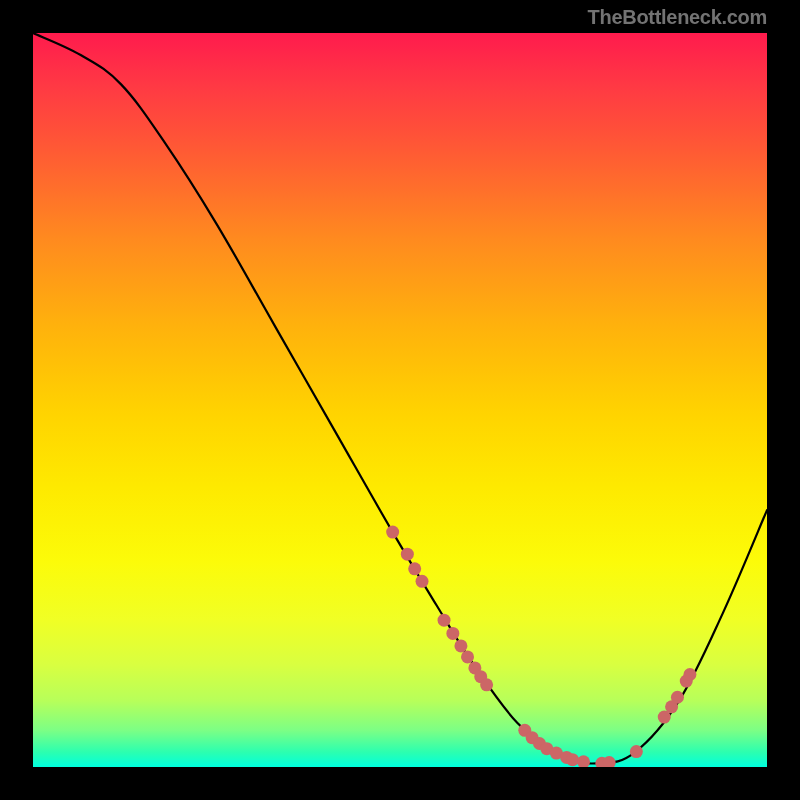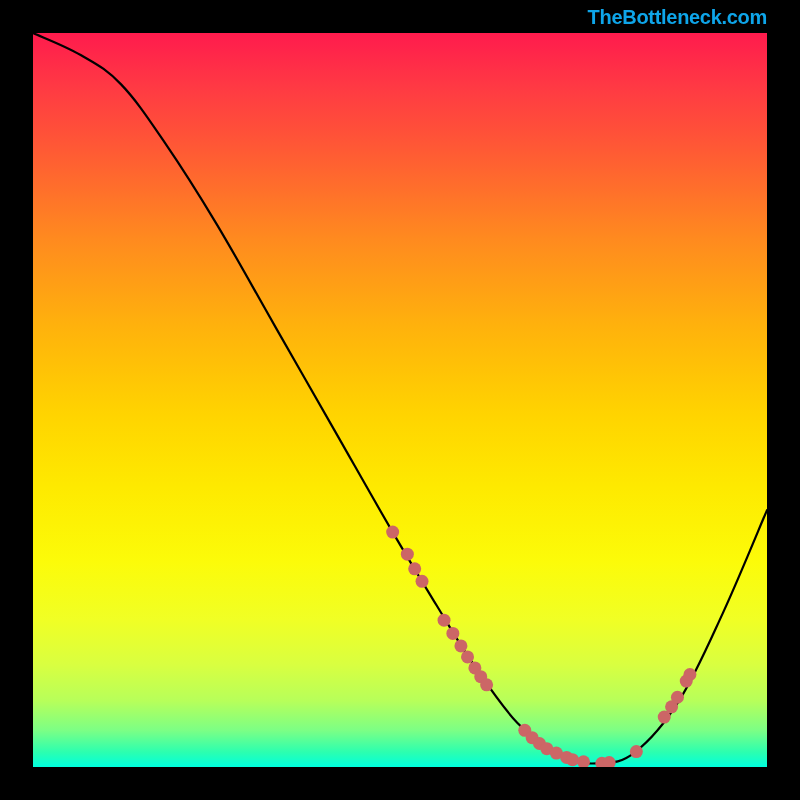--- a/index.html
+++ b/index.html
@@ -47,21 +47,21 @@
     left: 0;
     top: 0;
     width: 734px;
     height: 734px;
     pointer-events: none;
   }
   .attribution {
     position: absolute;
     top: 6px;
     right: 33px;
-    color: #0ea5e9;
+    color: #737373;
     font-size: 20px;
     font-weight: bold;
     letter-spacing: -0.3px;
   }
 </style>
 </head>
 <body>
 
 <div class="attribution">TheBottleneck.com</div>
 

